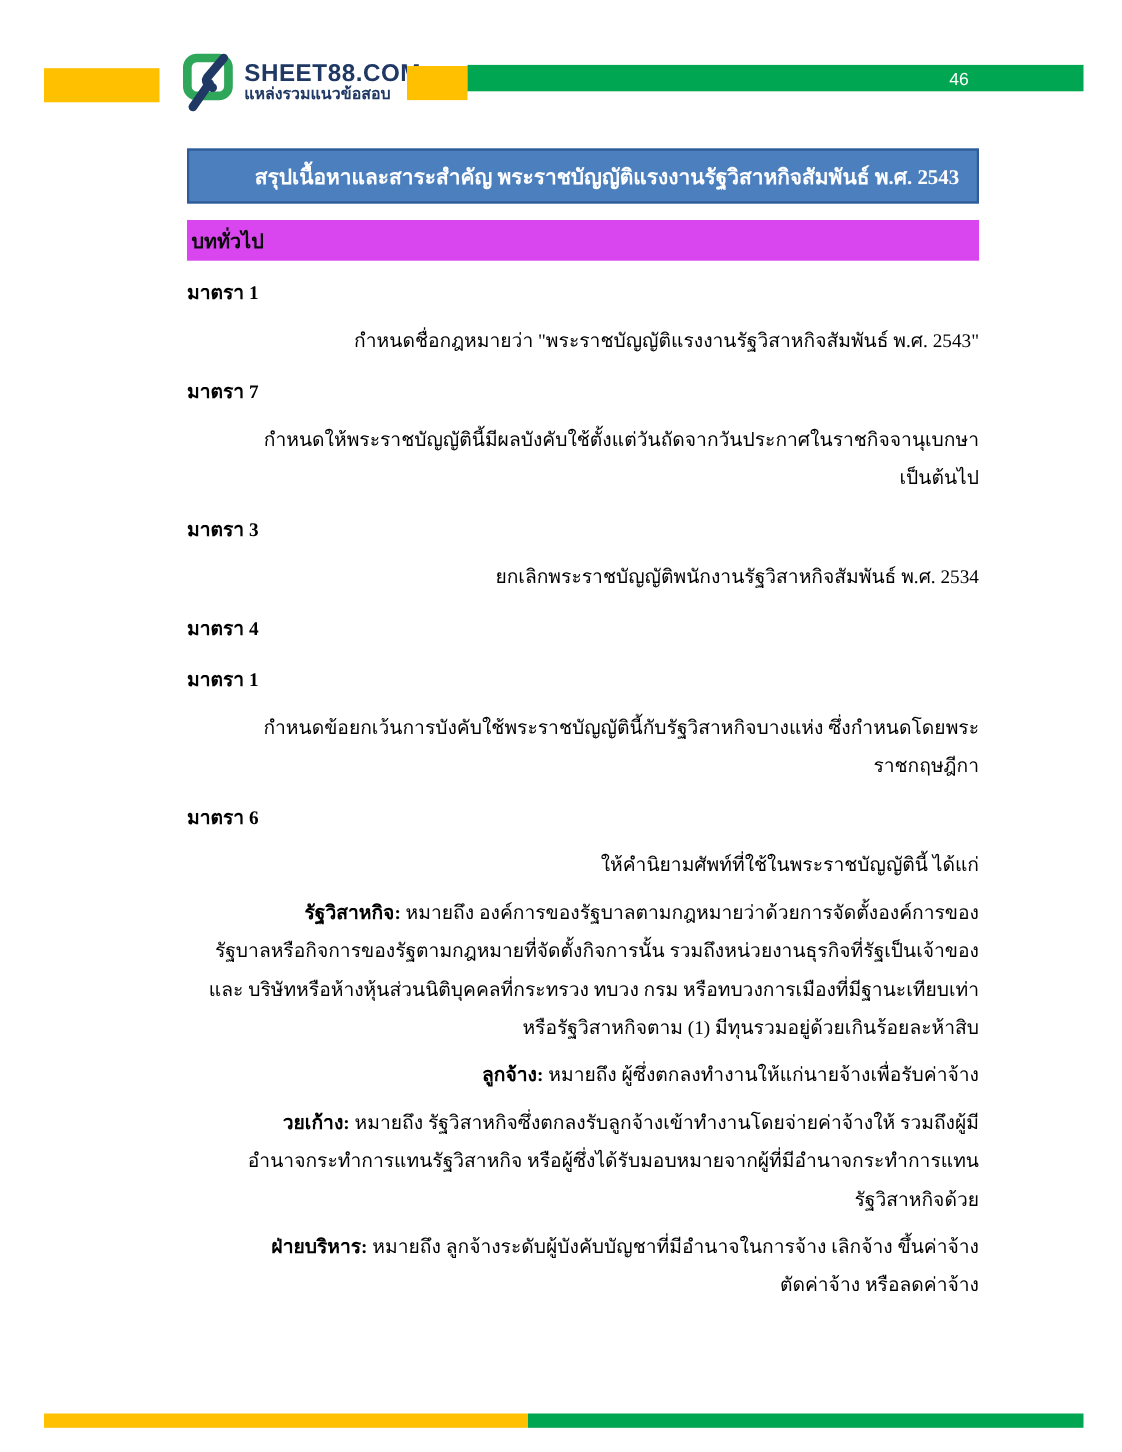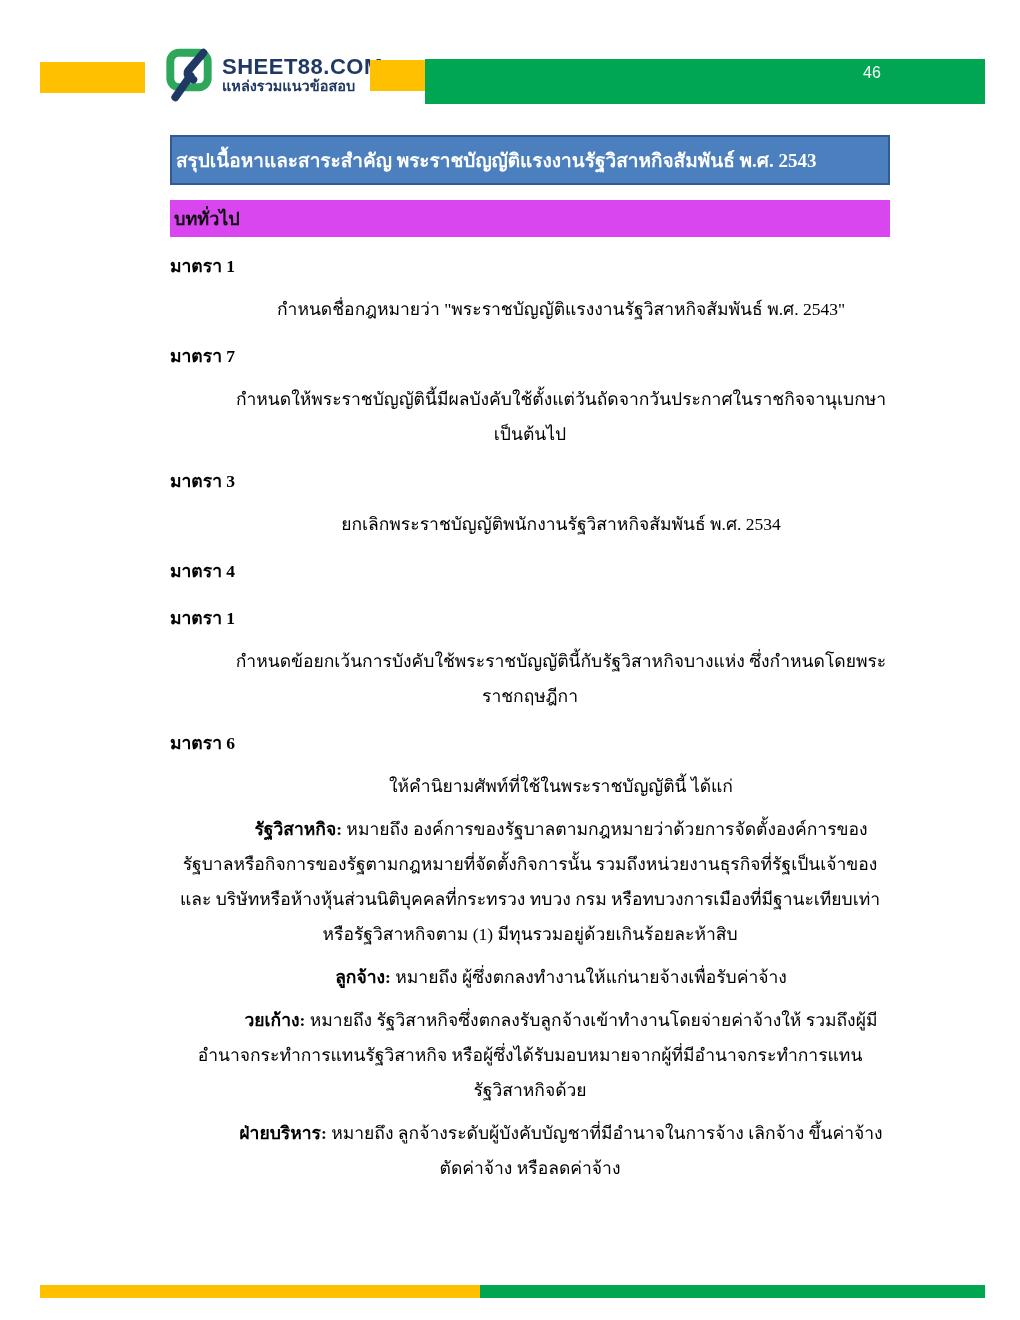--- a/index.html
+++ b/index.html
@@ -32,41 +32,41 @@
   }
   .tagline {
     color: #1F3864; font-weight: bold; font-size: 14.5px; margin-top: 0;
   }
   .hdr-yellow-mid {
     position: absolute; left: 370px; top: 60px;
     width: 55px; height: 31px; background: #FFC000;
   }
   .hdr-green {
     position: absolute; left: 425px; top: 59px;
-    width: 560px; height: 45px; background: #00A651;
+    width: 560px; height: 24px; background: #00A651;
   }
   .page-number {
     position: absolute; left: 438px; top: 5px;
     color: #ffffff; font-size: 16px;
     font-family: "Liberation Sans", sans-serif;
   }
 
   
   .content {
     position: absolute; left: 170px; top: 135px; width: 720px;
     color: #000000;
   }
   .title-bar {
     background: #4C7FBE;
     border: 2px solid #2F5B97;
     color: #ffffff;
-    text-align: left;
+    text-align: right;
     font-weight: bold;
     font-size: 19px;
-    padding: 8px 4px;
+    padding: 8px 16px;
     margin-bottom: 15px;
   }
   .section-bar {
     background: #d946ef;
     font-weight: bold;
     font-size: 18px;
     color: #0a0a0a;
     padding: 4px 8px 4px 4px;
     margin-bottom: 10px;
   }
@@ -74,21 +74,21 @@
     font-weight: bold;
     font-size: 17.5px;
     line-height: 35px;
     margin: 12px 0 8px 0;
   }
   .body-par {
     font-size: 17.5px;
     line-height: 35px;
     margin: 0 0 8px 0;
     text-indent: 62px;
-    text-align: center;
+    text-align: right;
   }
   .def-term { font-weight: bold; }
 
   
   .ftr-yellow {
     position: absolute; left: 40px; top: 1285px;
     width: 440px; height: 13px; background: #FFC000;
   }
   .ftr-green {
     position: absolute; left: 480px; top: 1285px;

